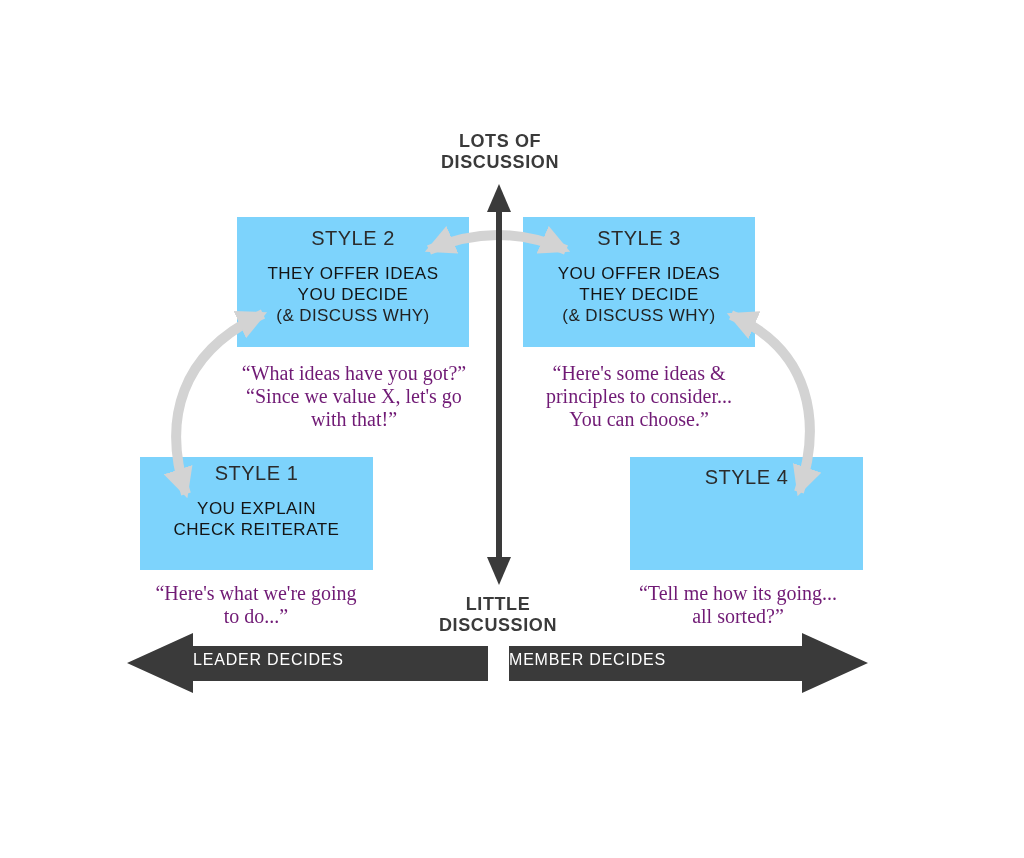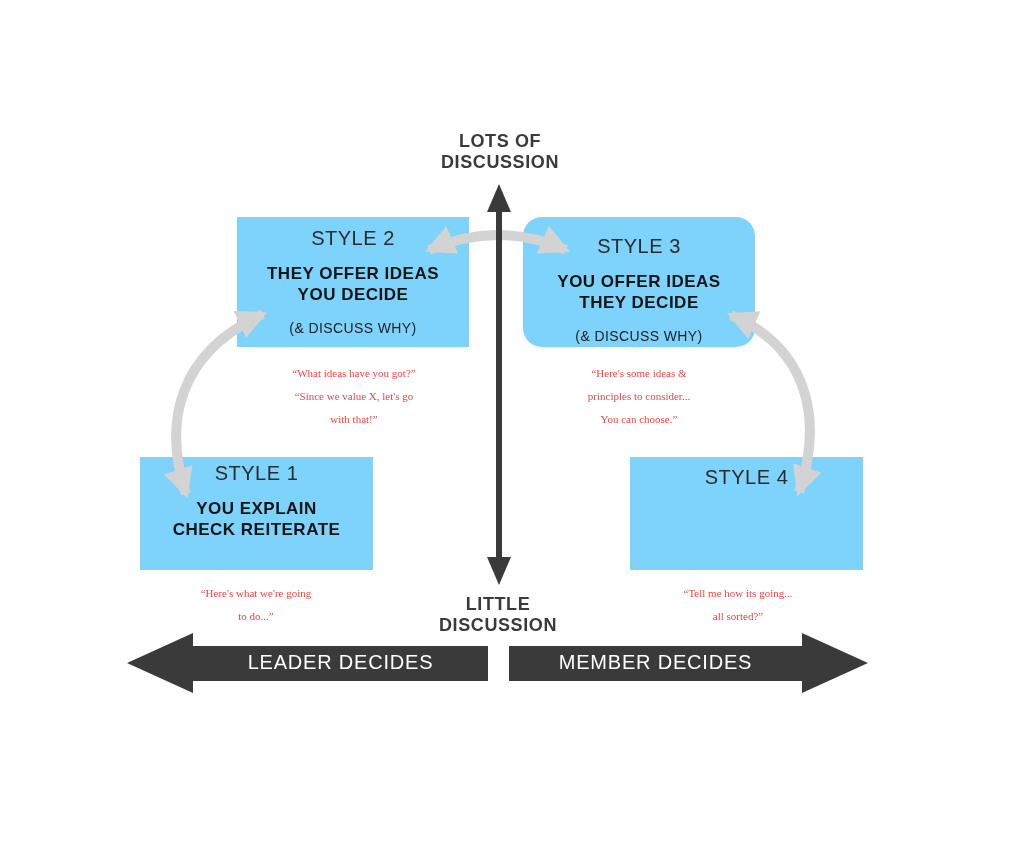--- a/index.html
+++ b/index.html
@@ -27,73 +27,73 @@
   #bottom-label { left: 398px; top: 594px; width: 200px; }
 
   
   .style-box {
     position: absolute;
     background: #7dd3fc;
     text-align: center;
     box-sizing: border-box;
   }
   #box-style2 { left: 237px; top: 217px; width: 232px; height: 130px; padding-top: 10px; }
-  #box-style3 { left: 523px; top: 217px; width: 232px; height: 130px; padding-top: 18px; border-radius: 19px; }
+  #box-style3 { left: 523px; top: 217px; width: 232px; height: 130px; padding-top: 10px; }
   #box-style1 { left: 140px; top: 457px; width: 233px; height: 113px; padding-top: 5px; }
   #box-style4 { left: 622px; top: 457px; width: 233px; height: 113px; padding-top: 9px; margin-left: 8px; }
 
   .style-title {
     font-size: 20px;
     font-weight: 400;
     letter-spacing: 0.5px;
     color: #2b2b2b;
     margin-bottom: 13px;
   }
   .style-body {
     font-size: 17px;
-    font-weight: 700;
+    font-weight: 400;
     line-height: 21px;
     letter-spacing: 0.5px;
     color: #141414;
   }
   .style-note {
-    font-size: 14px;
+    font-size: 17px;
     font-weight: 400;
     letter-spacing: 0.4px;
     color: #222222;
-    margin-top: 15px;
+    margin-top: 1px;
   }
 
   
   .quote {
     position: absolute;
     text-align: center;
     font-family: "Liberation Serif", serif;
-    font-size: 11px;
+    font-size: 20px;
     line-height: 23px;
-    color: #ef4444;
+    color: #701a75;
   }
   #quote-style2 { left: 224px; top: 362px; width: 260px; }
   #quote-style3 { left: 509px; top: 362px; width: 260px; }
   #quote-style1 { left: 126px; top: 582px; width: 260px; }
   #quote-style4 { left: 608px; top: 582px; width: 260px; }
 
   
   .overlay {
     position: absolute;
     left: 0; top: 0;
     pointer-events: none;
   }
 
   
   .harrow-label {
     position: absolute;
     top: 651px;
-    text-align: center;
-    font-size: 20px;
+    text-align: left;
+    font-size: 16px;
     font-weight: 400;
     letter-spacing: 0.8px;
     color: #ffffff;
   }
   #label-leader { left: 193px; width: 295px; }
   #label-member { left: 509px; width: 293px; }
 </style>
 </head>
 <body>
 

